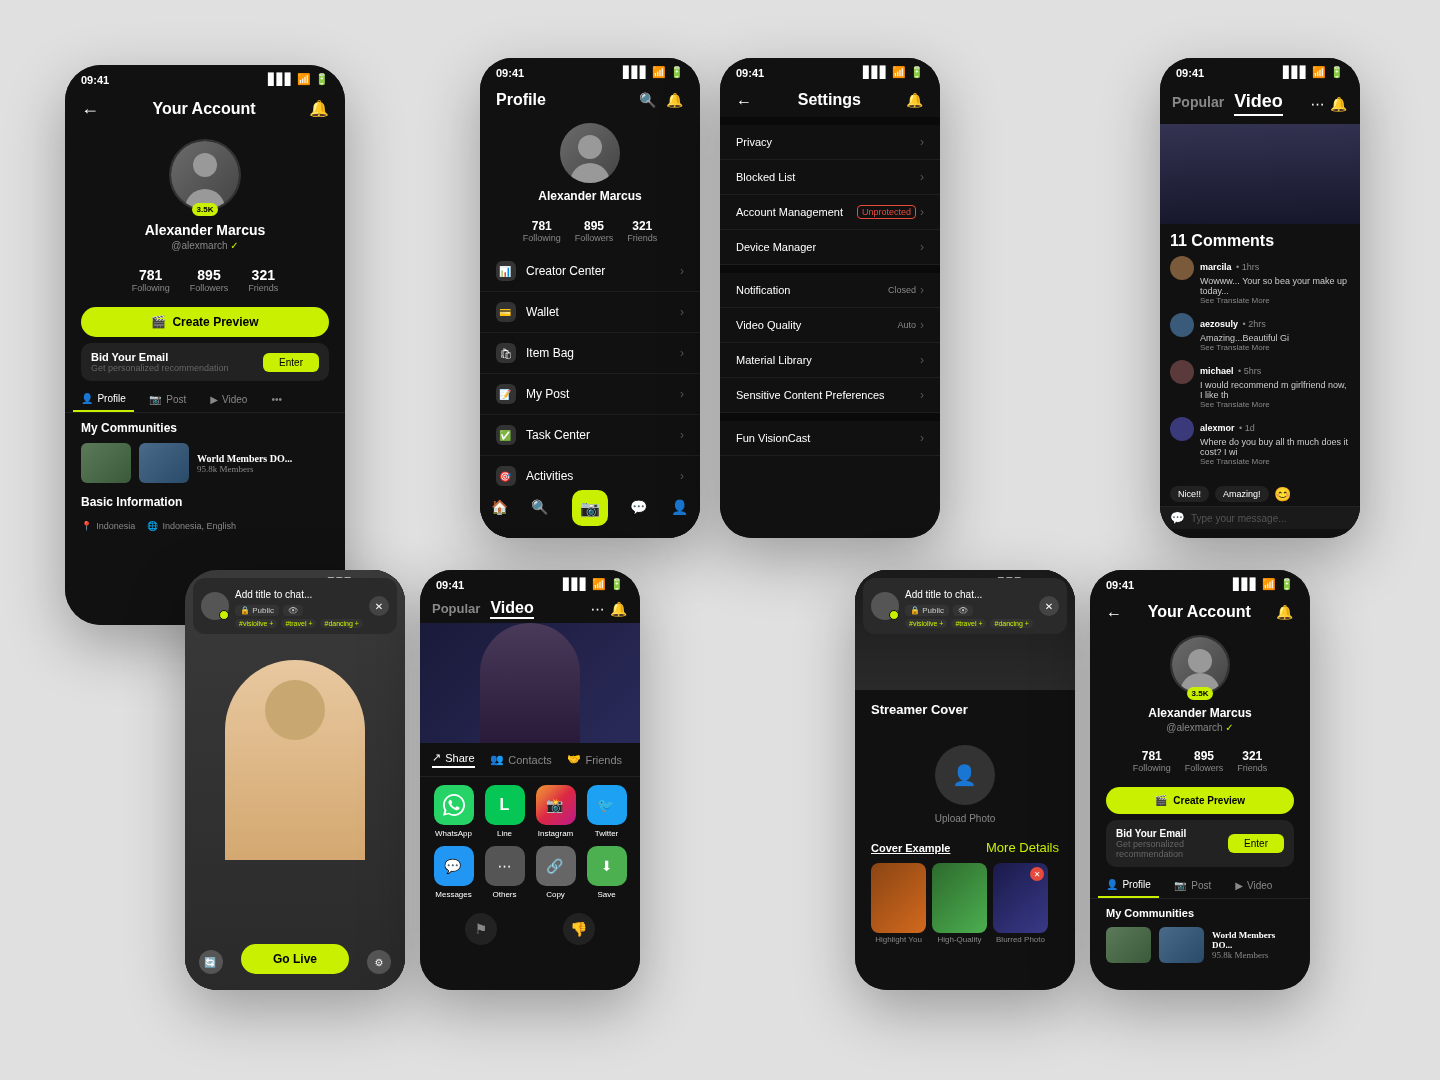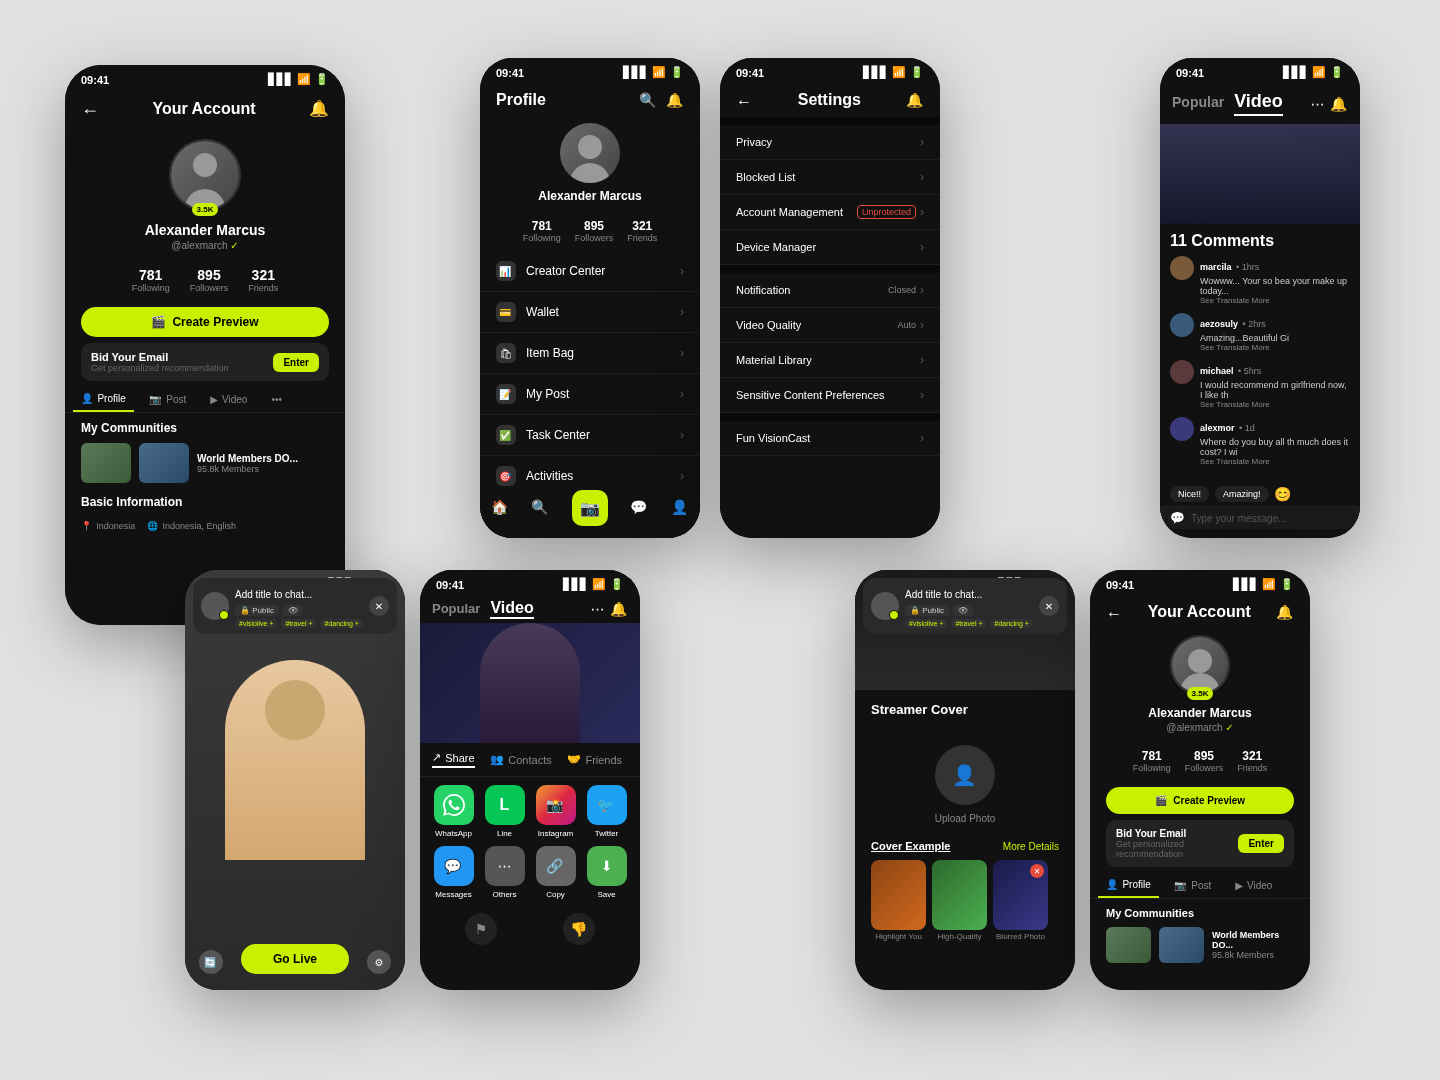--- a/index.html
+++ b/index.html
@@ -280,23 +280,23 @@
     .bid-email-sub {
       color: #666;
       font-size: 9px;
     }
 
     .enter-btn {
       background: #c8f000;
       color: #000;
       border: none;
       border-radius: 6px;
-      padding: 4px 10px;
+      padding: 4px 16px;
       font-size: 10px;
-      font-weight: 700;
+      font-weight: 400;
       cursor: pointer;
     }
 
     
     .tab-row {
       display: flex;
       padding: 0 8px;
       gap: 8px;
       border-bottom: 1px solid #222;
     }
@@ -334,20 +334,21 @@
     .community-thumb {
       width: 50px;
       height: 40px;
       border-radius: 6px;
       background: linear-gradient(135deg, #5a7a5a, #3a5a3a);
       overflow: hidden;
     }
 
     .community-info {
       flex: 1;
+      font-family: Liberation Serif, serif;
     }
 
     .community-name {
       color: white;
       font-size: 10px;
       font-weight: 600;
     }
 
     .community-members {
       color: #888;
@@ -1321,21 +1322,21 @@
       <div class="streamer-cover-content">
         <div class="section-header">Streamer Cover</div>
         <div class="upload-photo-area">
           <div class="upload-avatar">
             <span style="color:#666;font-size:20px;">👤</span>
           </div>
           <span class="upload-photo-text">Upload Photo</span>
         </div>
         <div style="display:flex;justify-content:space-between;align-items:center;margin-bottom:8px;">
           <span style="color:white;font-size:11px;font-weight:600;text-decoration:underline;">Cover Example</span>
-          <span style="color:#c8f000;font-size:10px;">More Details</span>
+          <span style="color:#c8f000;font-size:13px;">More Details</span>
         </div>
         <div class="cover-examples">
           <div>
             <div class="cover-thumb cover-thumb-1"></div>
             <div class="cover-label">Highlight You</div>
           </div>
           <div>
             <div class="cover-thumb cover-thumb-2"></div>
             <div class="cover-label">High-Quality</div>
           </div>

